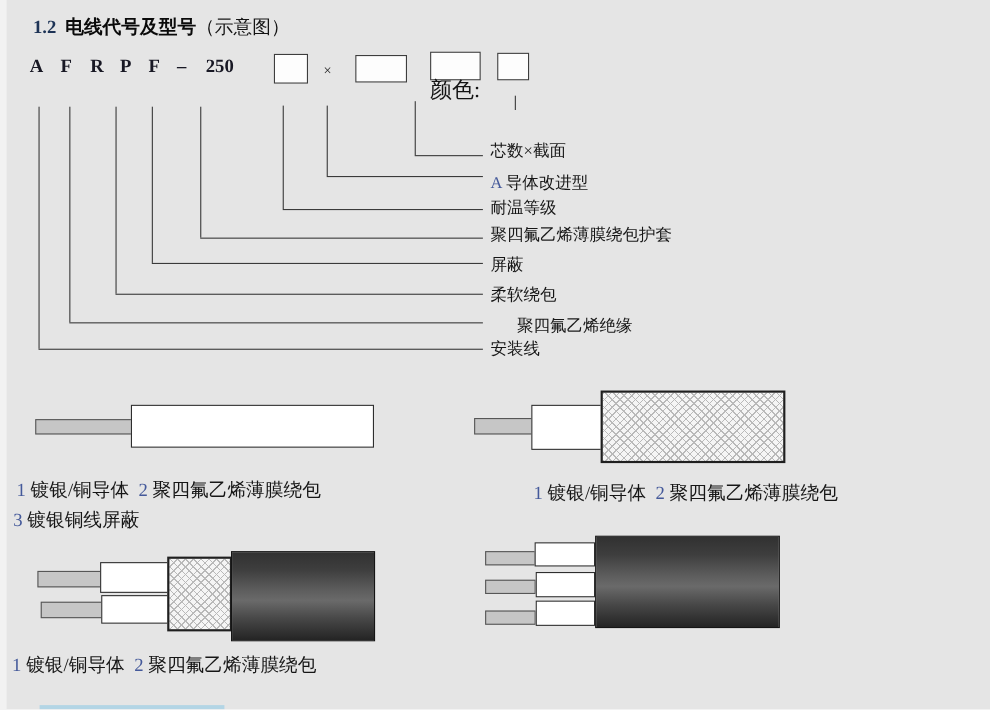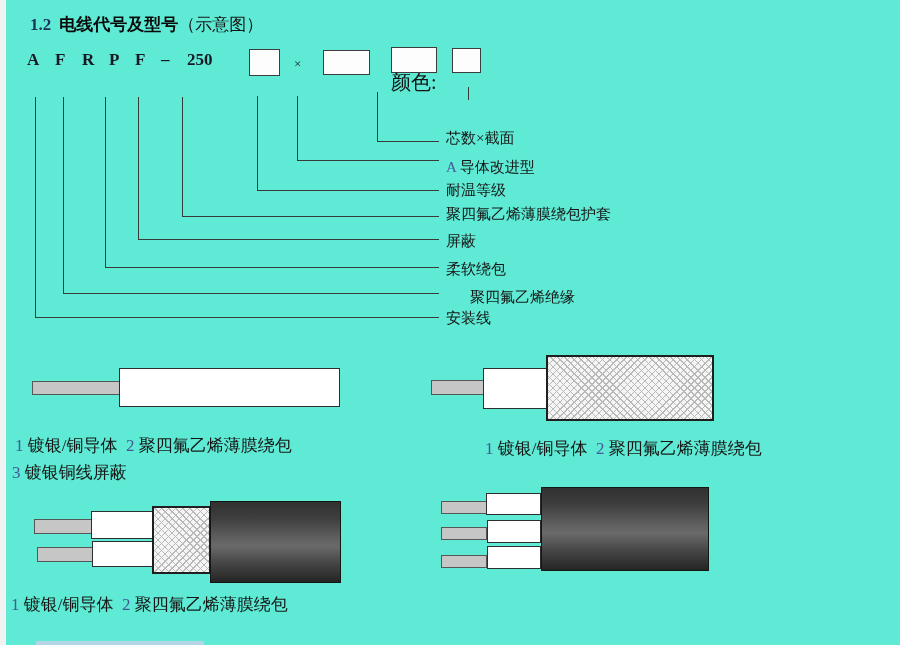--- a/index.html
+++ b/index.html
@@ -1,18 +1,18 @@
 <!DOCTYPE html>
 <html><head>
 <meta charset="utf-8">
 <style>
   html,body{margin:0;padding:0;background:#fbfbfb;}
   #page{
     position:relative;width:900px;height:645px;overflow:hidden;
-    background:#5eead4;
+    background:#e5e5e5;
     font-family:"Liberation Serif", serif;
     color:#161616;
   }
   .edge-strip{position:absolute;left:0;top:0;width:6px;height:645px;background:#f2f2f2;}
   
   .title{position:absolute;left:30px;top:13px;font-size:17px;white-space:pre;}
   .title .num{font-weight:bold;color:#1d3356;}
   .title .main{font-weight:bold;color:#0a0a0a;margin-left:8px;}
   .title .paren{font-weight:normal;color:#141414;}
   

